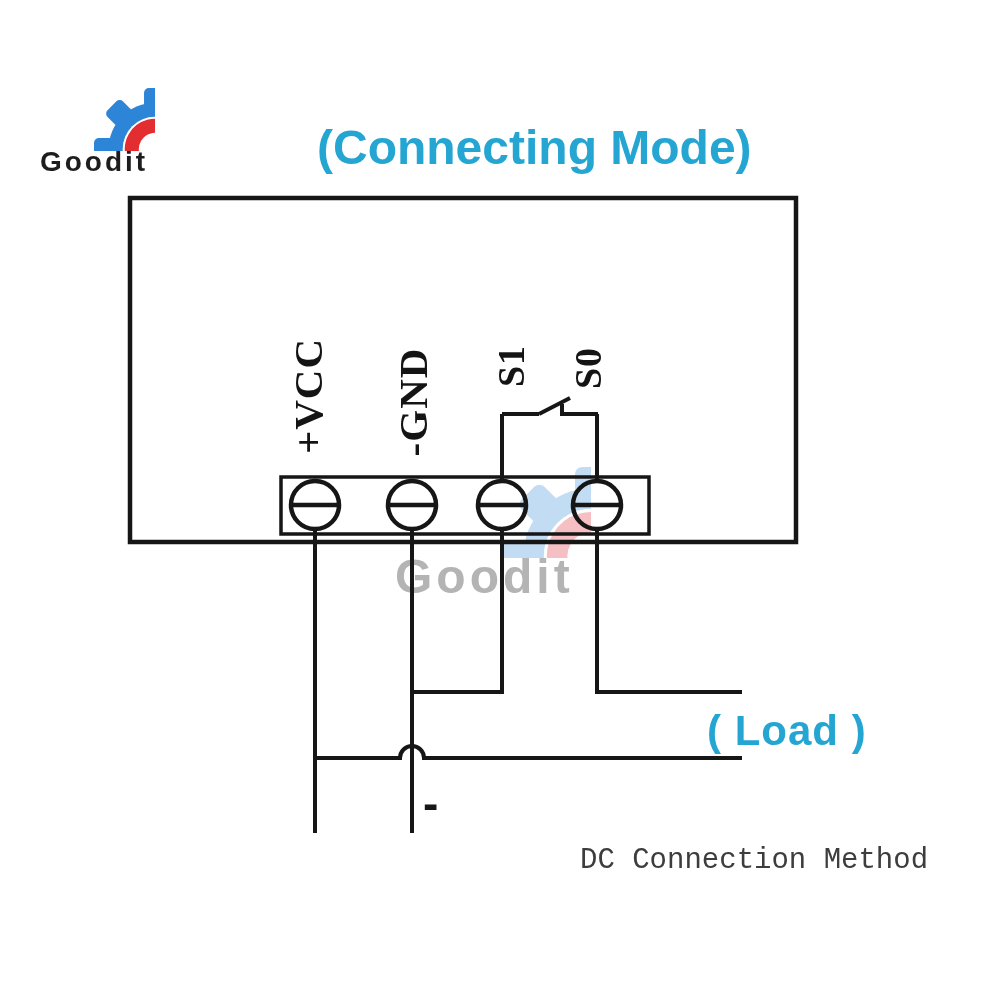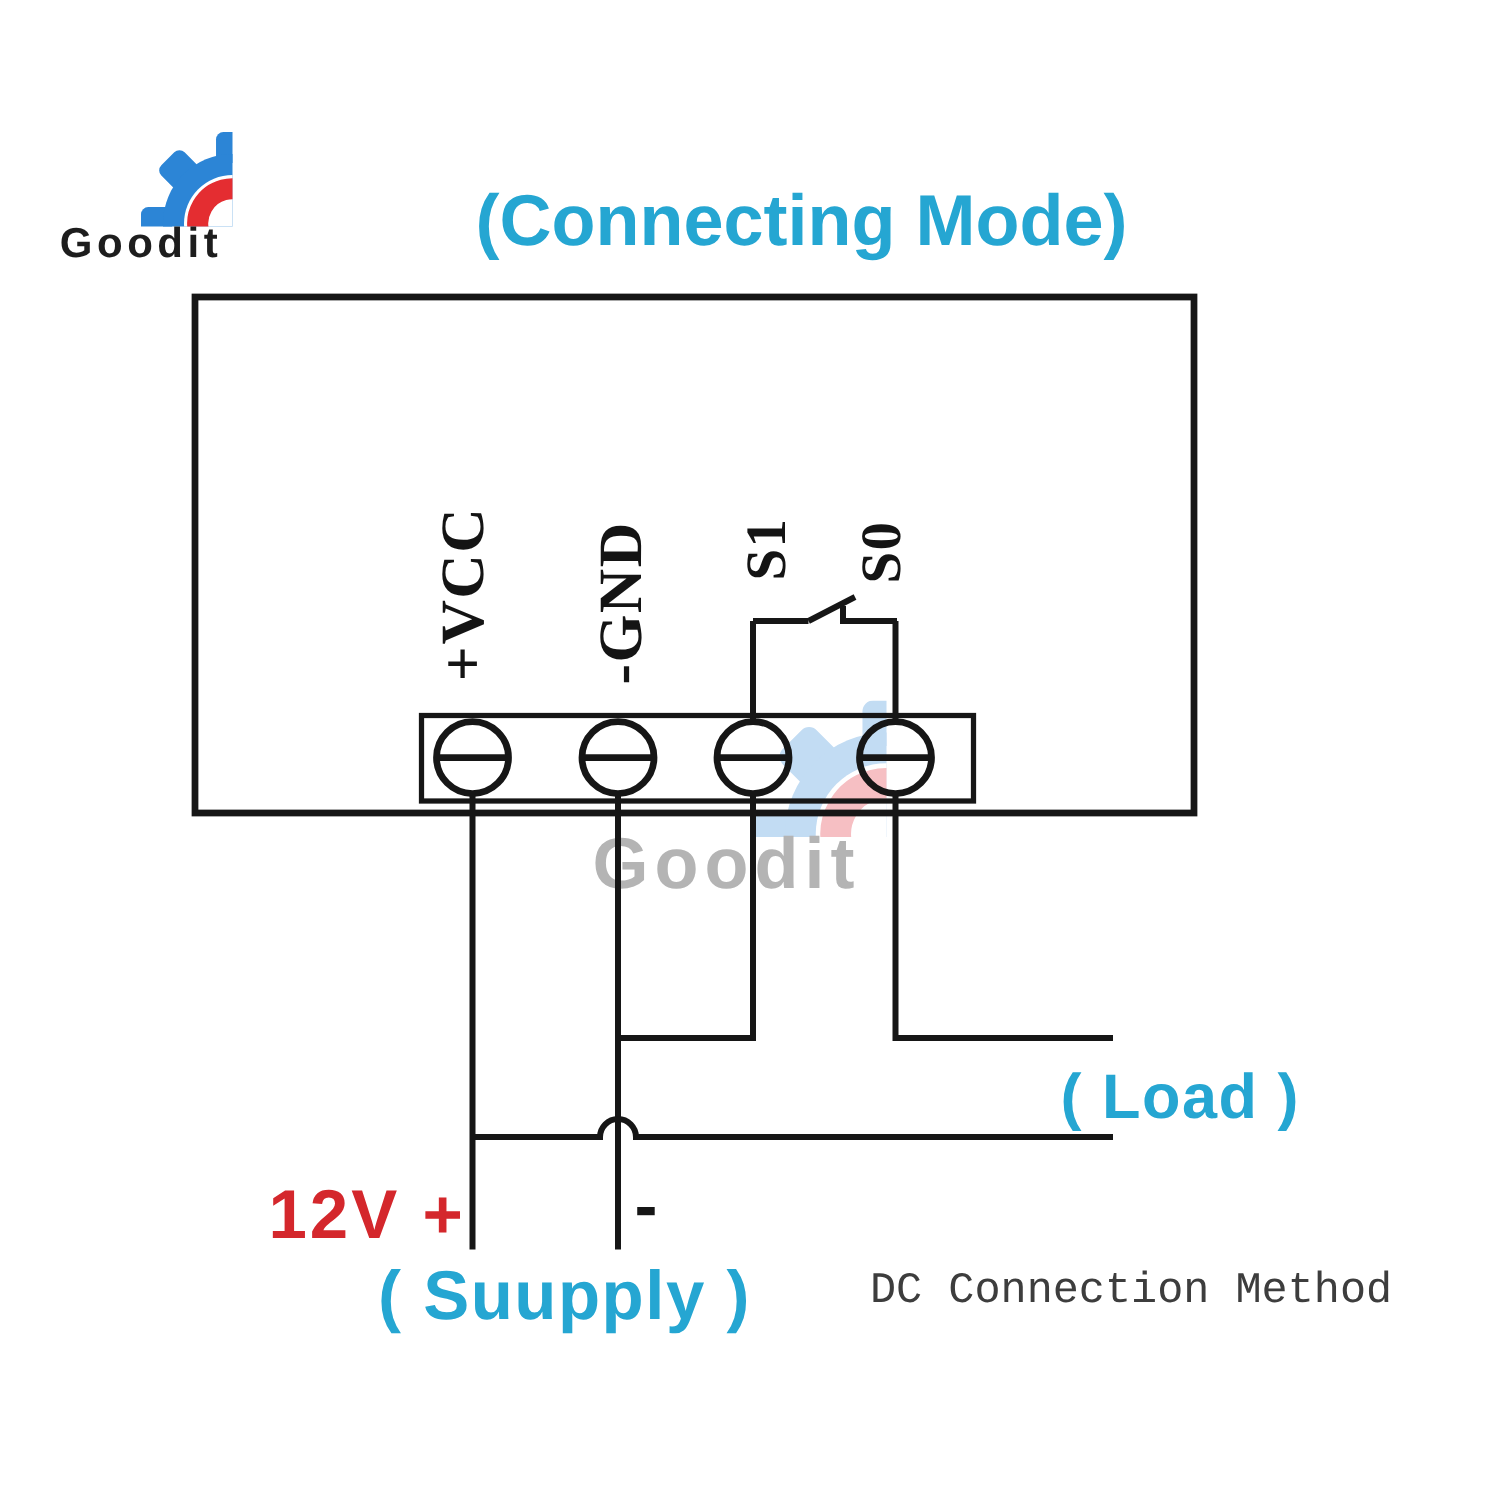--- a/index.html
+++ b/index.html
@@ -126,19 +126,17 @@
   </svg>
   <div class="abs layer3 brand-text">Goodit</div>
 
   <span class="abs layer3 title-mode t-cyan">(Connecting Mode)</span>
 
   <div class="tlabel big layer3" style="left:308px;top:396px">+VCC</div>
   <div class="tlabel big layer3" style="left:413px;top:402px">-GND</div>
   <div class="tlabel small layer3" style="left:511px;top:366px">S1</div>
   <div class="tlabel small layer3" style="left:588px;top:368px">S0</div>
 
-  <div class="abs layer3 supply-pos t-red">12V +</div>
   <div class="abs layer3 supply-neg t-black">-</div>
-  <div class="abs layer3 supply-label t-cyan">( Suupply )</div>
   <div class="abs layer3 caption t-caption">DC Connection Method</div>
   <div class="abs layer3 load-label t-cyan">( Load )</div>
 
 </div>
 
 </body></html>

